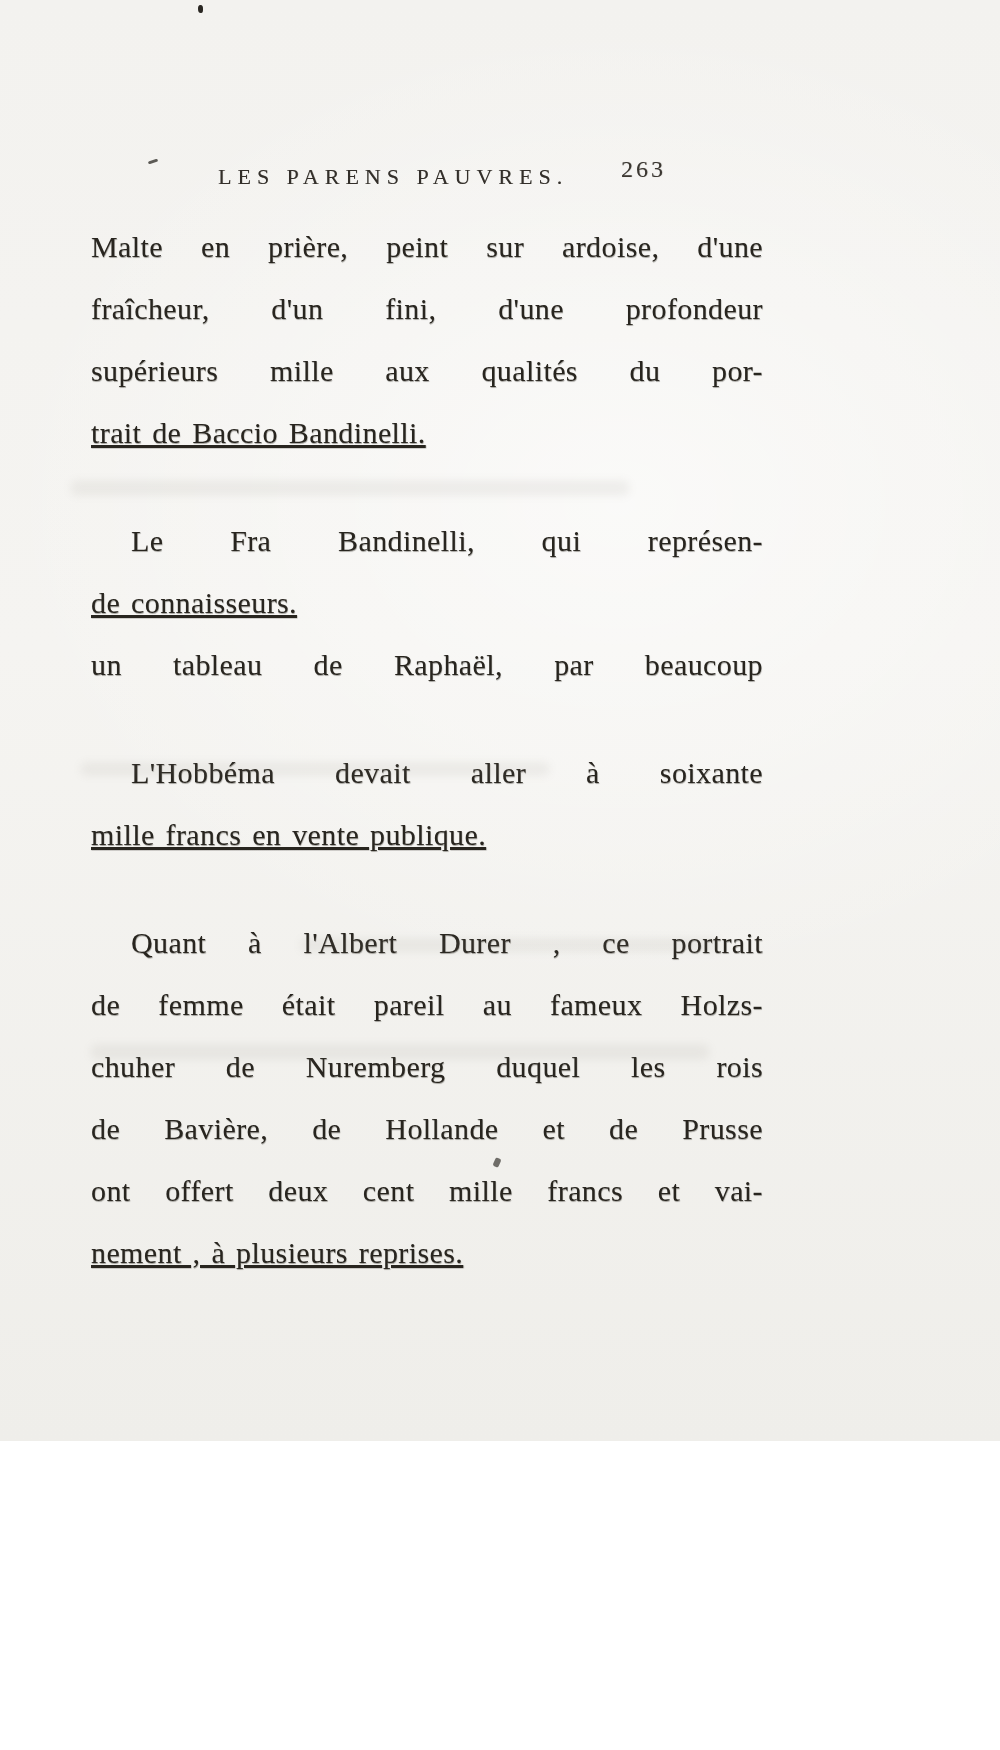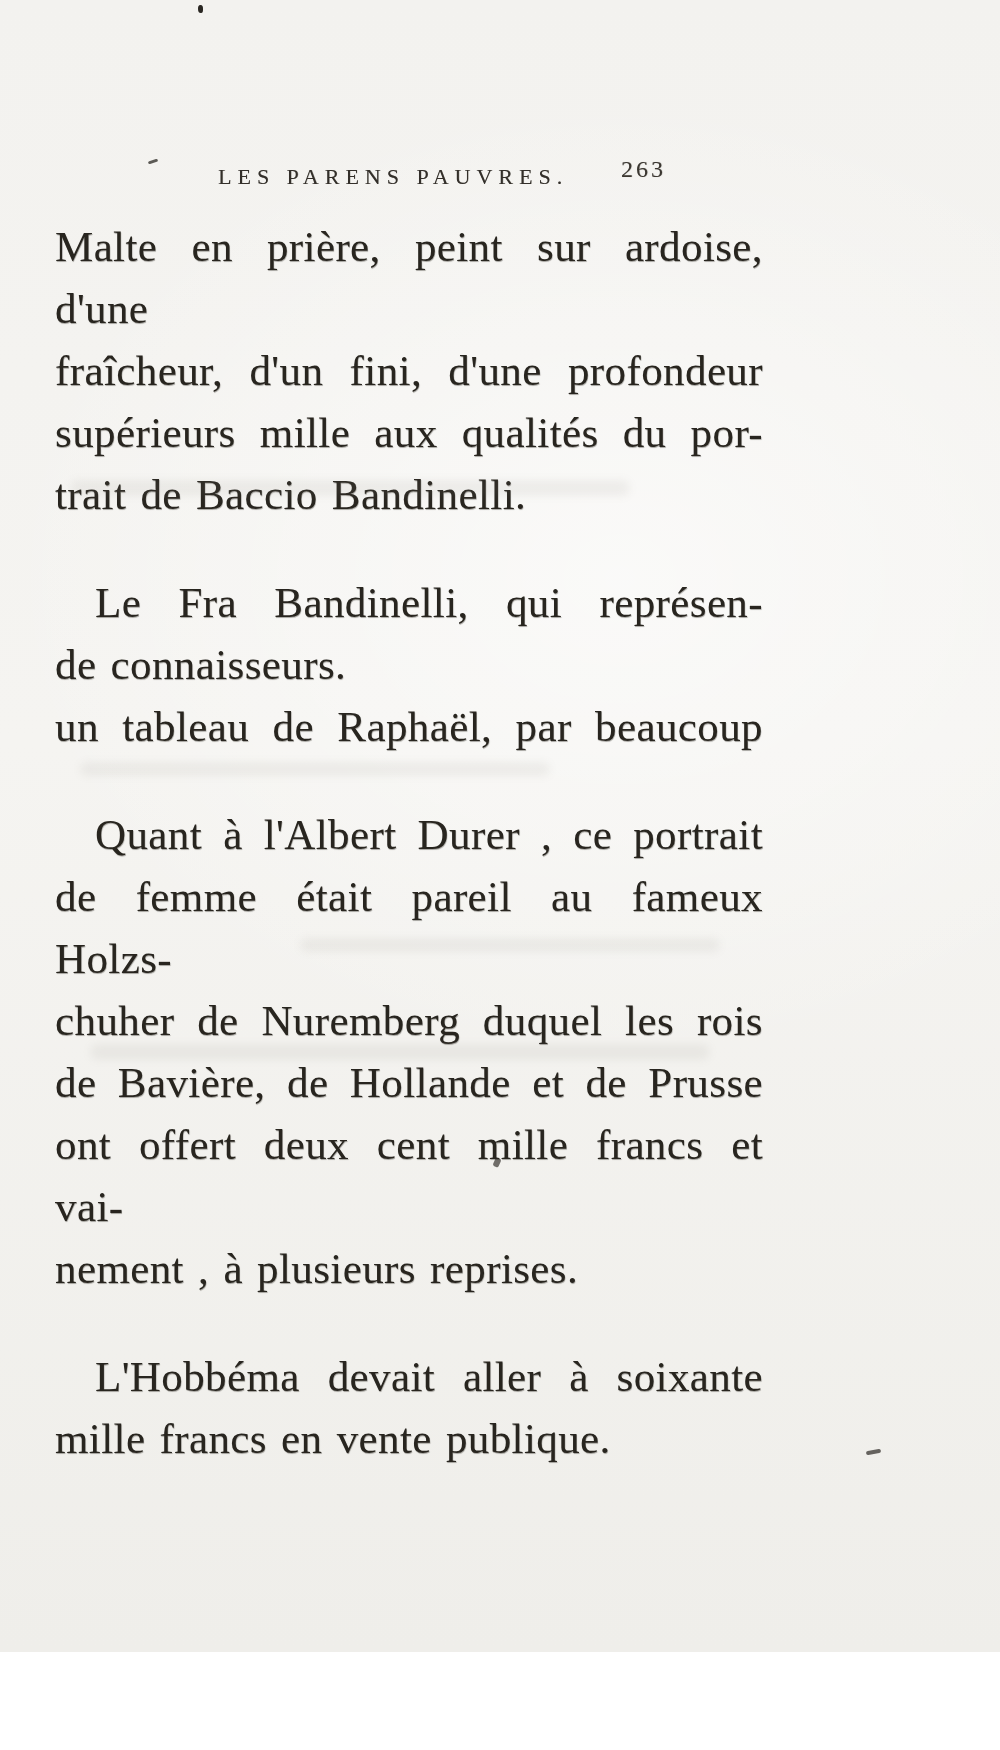--- a/index.html
+++ b/index.html
@@ -2,21 +2,21 @@
 <html><head>
 <meta charset="utf-8">
 <style>
   * { margin: 0; padding: 0; box-sizing: border-box; }
   html, body { width: 1000px; }
   body { font-family: "Liberation Serif", "DejaVu Serif", serif; }
 
   .page {
     position: relative;
     width: 1000px;
-    height: 1652px;
+    height: 1441px;
     overflow: hidden;
     background:
       radial-gradient(ellipse 900px 700px at 62% 35%, rgba(255,255,255,0.55), rgba(255,255,255,0) 70%),
       linear-gradient(180deg, #f3f2ef 0%, #f5f4f1 45%, #efeeea 100%);
     color: #2a2723;
   }
 
   
   .running-title {
     position: absolute;
@@ -40,33 +40,35 @@
 
   
   .textblock {
     position: absolute;
     left: 55px;
     top: 216px;
     width: 708px;
   }
   .para + .para { margin-top: 46px; }
   .line {
-    font-size: 43px;
+    font-size: 30px;
     line-height: 62px;
     letter-spacing: 0.4px;
     word-spacing: 3px;
     color: #28251f;
     text-shadow: 0.5px 0.5px 0.7px rgba(40,36,29,0.38);
     text-align: justify;
     text-align-last: justify;
     white-space: normal;
+    margin-left: 36px;
   }
   .line.last {
     text-align: center;
     text-align-last: left;
+    text-decoration: underline;
   }
   .line.indent { text-indent: 40px; }
 
   
   .bleed {
     position: absolute;
     background: #8d887f;
     opacity: 0.10;
     filter: blur(4px);
     border-radius: 8px;
@@ -100,31 +102,31 @@
       <div class="line last">trait de Baccio Bandinelli.</div>
     </div>
 
     <div class="para">
       <div class="line indent">Le Fra Bandinelli, qui représen-</div>
       <div class="line last">de connaisseurs.</div>
       <div class="line">un tableau de Raphaël, par beaucoup</div>
     </div>
 
     <div class="para">
+      <div class="line indent">L'Hobbéma devait aller à soixante</div>
+      <div class="line last">mille francs en vente publique.</div>
+    </div>
+
+    <div class="para">
       <div class="line indent">Quant à l'Albert Durer , ce portrait</div>
       <div class="line">de femme était pareil au fameux Holzs-</div>
       <div class="line">chuher de Nuremberg duquel les rois</div>
       <div class="line">de Bavière, de Hollande et de Prusse</div>
       <div class="line">ont offert deux cent mille francs et vai-</div>
       <div class="line last">nement , à plusieurs reprises.</div>
-    </div>
-
-    <div class="para">
-      <div class="line indent">L'Hobbéma devait aller à soixante</div>
-      <div class="line last">mille francs en vente publique.</div>
     </div>
 
   </div>
 
   <div class="bleed b1"></div>
   <div class="bleed b2"></div>
   <div class="bleed b3"></div>
   <div class="bleed b4"></div>
 
   <div class="speck s1"></div>

